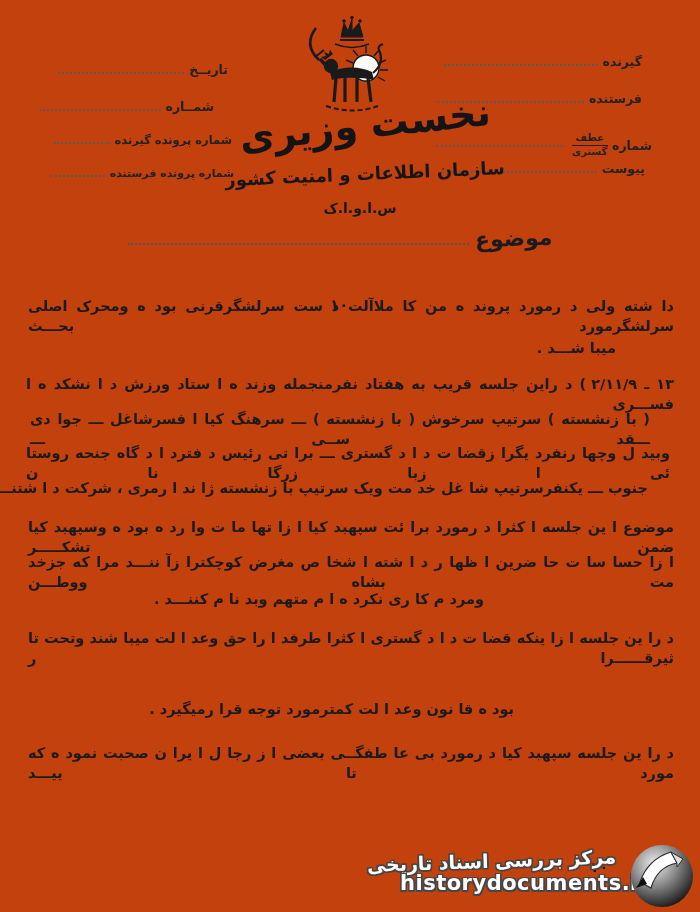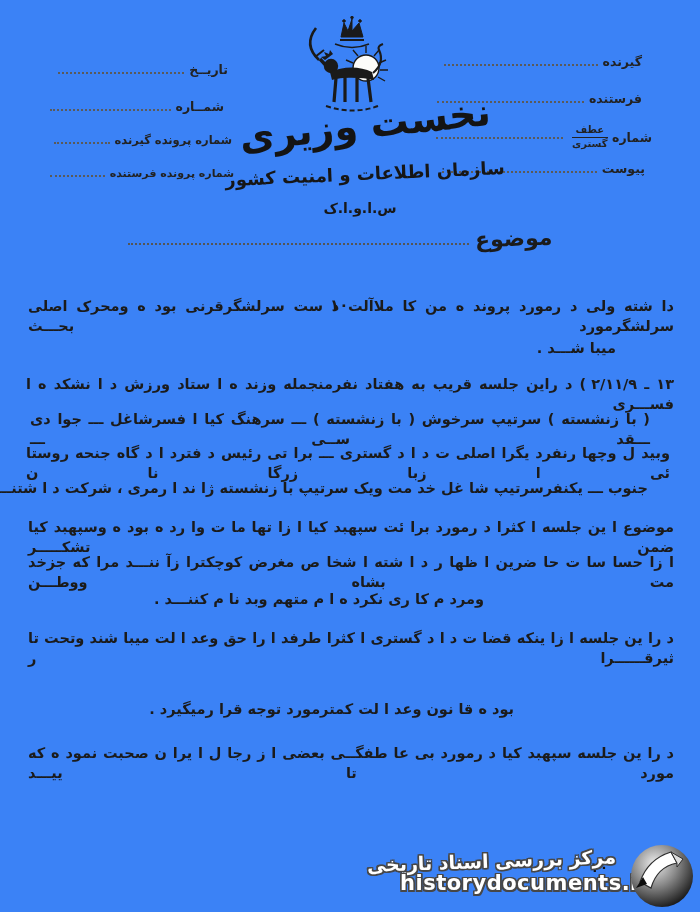--- a/index.html
+++ b/index.html
@@ -1,41 +1,41 @@
 <!DOCTYPE html>
 <html lang="fa"><head>
 <meta charset="utf-8">
 <style>
   html,body{margin:0;padding:0;}
   .page{
     position:relative;
     width:700px;height:912px;
-    background:#3b82f6;
+    background:#c2410c;
     font-family:"DejaVu Sans", sans-serif;
     color:#1b1b1b;
     overflow:hidden;
     direction:rtl;
   }
   
   .frow{
     position:absolute;display:flex;align-items:flex-end;direction:rtl;
     font-weight:700;font-size:12.5px;color:#222;white-space:nowrap;
   }
   .frow .dots{flex:1;border-bottom:2px dotted #5a5a5a;margin:0 5px 3px 2px;height:1px;}
   .r1{top:54px;right:58px;width:200px}
   .r2{top:91px;right:58px;width:207px}
   .r3{top:116px;right:48px;width:218px;align-items:center}
   .r3 .dots{margin-bottom:0}
   .r4{top:161px;right:55px;width:205px}
   .l1{top:62px;left:56px;width:172px}
-  .l2{top:99px;left:48px;width:176px}
+  .l2{top:99px;left:38px;width:176px}
   .l3{top:133px;left:52px;width:180px;font-size:11.5px}
   .l4{top:167px;left:48px;width:186px;font-size:11px}
   .frac{display:inline-flex;flex-direction:column;align-items:center;
-        font-size:10px;line-height:1.2;margin:8px 4px;font-weight:700;}
+        font-size:10px;line-height:1.2;margin:16px 4px;font-weight:700;}
   .frac .ftop{border-bottom:1.5px solid #222;padding:0 4px 1px;}
   
   .title-main{
     position:absolute;left:232px;top:103px;width:266px;text-align:center;
     font-size:38px;font-weight:700;transform:rotate(-6deg);letter-spacing:1px;color:#141414;
   }
   .title-org{
     position:absolute;left:218px;top:163px;width:294px;text-align:center;
     font-size:18px;font-weight:700;transform:rotate(-2.5deg);color:#161616;
   }
@@ -176,21 +176,21 @@
   <div class="subj-num">۱۰</div>
 
   <div class="bl full b1">دا شته ولی د رمورد پروند ه من کا ملاآلت د ست سرلشگرقرنی بود ه ومحرک اصلی سرلشگرمورد بحـــث</div>
   <div class="bl short b2">میبا شـــد .</div>
   <div class="bl full b3">
     <span>۱۳ ـ</span>
     <span class="ltr">( ۲/۱۱/۹</span>
     <span>د راین جلسه قریب به هفتاد نفرمنجمله  وزند ه ا ستاد ورزش د ا نشکد ه ا فســـری</span>
   </div>
   <div class="bl full b4">( با زنشسته ) سرتیپ سرخوش ( با زنشسته ) ـــ سرهنگ کیا ا فسرشاغل ـــ جوا دی ـــقد ســی ـــ</div>
-  <div class="bl full b5">وبید ل وچها رنفرد یگرا اصلی ت د ا د گستری ـــ برا تی رئیس د فترد ا د گاه جنحه روستا ئی ا زبا زرگا نا ن</div>
+  <div class="bl full b5">وبید ل وچها رنفرد یگرا زقضا ت د ا د گستری ـــ برا تی رئیس د فترد ا د گاه جنحه روستا ئی ا زبا زرگا نا ن</div>
   <div class="bl short b6">جنوب ـــ یکنفرسرتیپ شا غل خد مت ویک سرتیپ با زنشسته ژا ند ا رمری ، شرکت د ا شتنـــد .</div>
   <div class="bl full b7">موضوع ا ین جلسه ا کثرا د رمورد برا ئت سپهبد کیا ا زا تها ما ت وا رد ه بود ه وسپهبد کیا ضمن تشکـــــر</div>
   <div class="bl full b8">ا زا حسا سا ت حا ضرین ا ظها ر د ا شته ا شخا ص مغرض کوچکترا زآ ننـــد مرا که جزخد مت بشاه ووطـــن</div>
   <div class="bl short b9">ومرد م کا ری نکرد ه ا م متهم وبد نا م کننـــد .</div>
   <div class="bl full b10">د را ین جلسه ا زا ینکه قضا ت د ا د گستری ا کثرا طرفد ا را حق وعد ا لت میبا شند وتحت تا ثیرقــــــرا ر</div>
   <div class="bl short b12">بود ه قا نون وعد ا لت کمترمورد توجه قرا رمیگیرد .</div>
   <div class="bl full b13">د را ین جلسه سپهبد کیا د رمورد بی عا طفگــی بعضی ا ز رجا ل ا یرا ن صحبت نمود ه که مورد تا ییـــد</div>
 
   <div class="wm-pagemark">۳۰</div>
   <div class="wm-fa">مرکز بررسی اسناد تاریخی</div>

